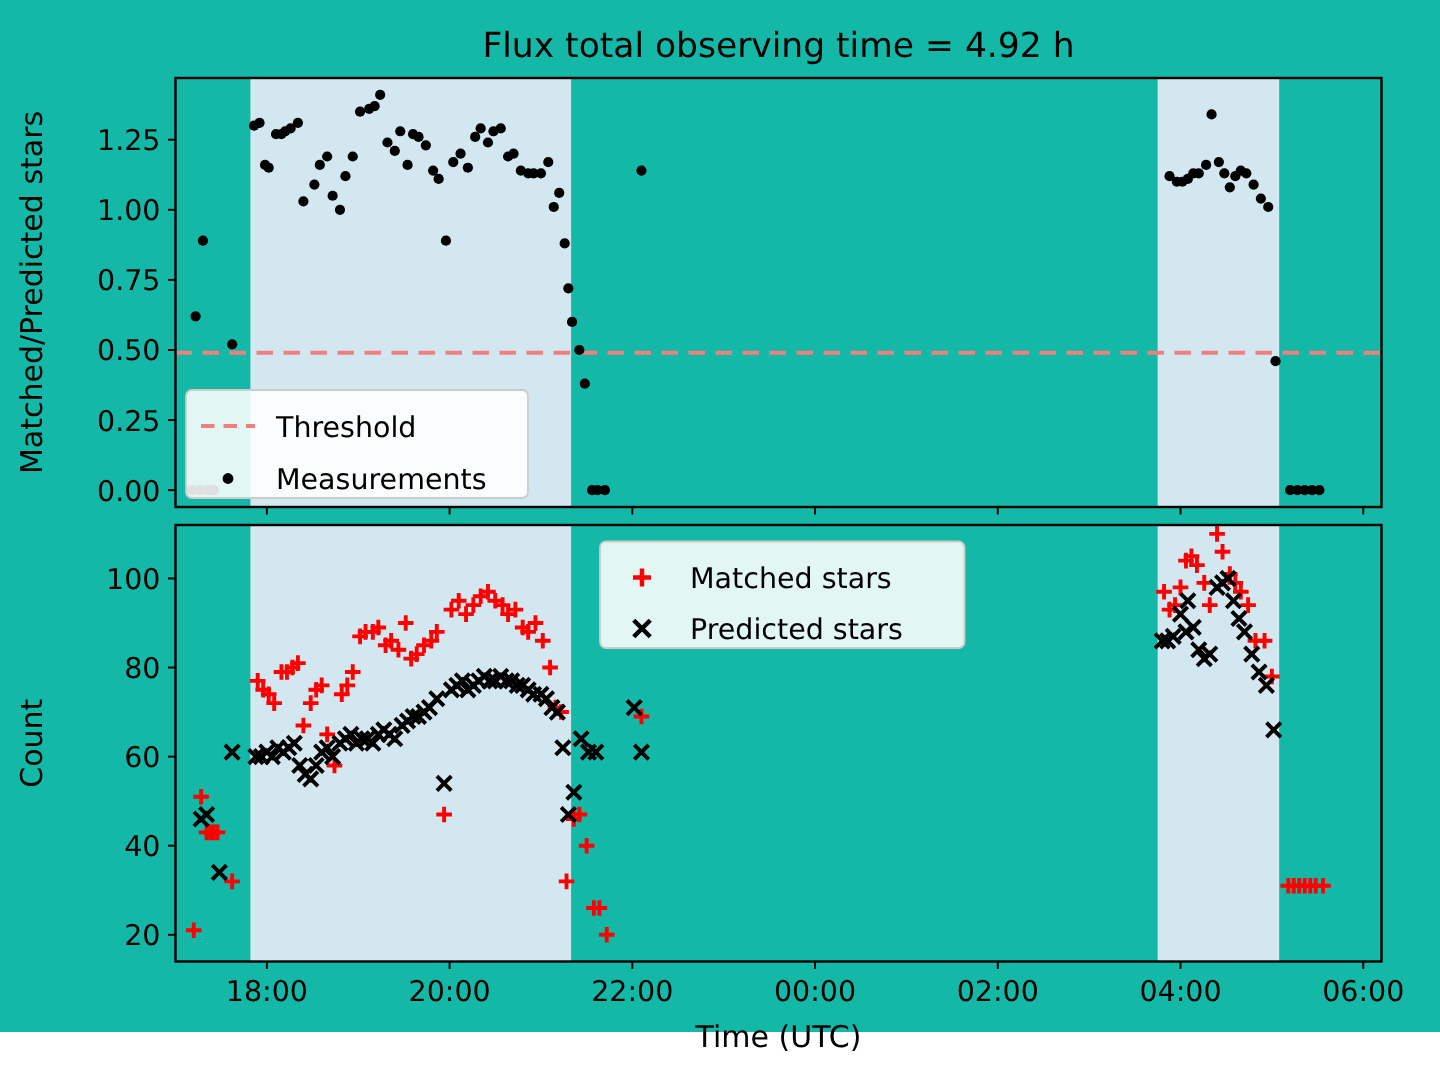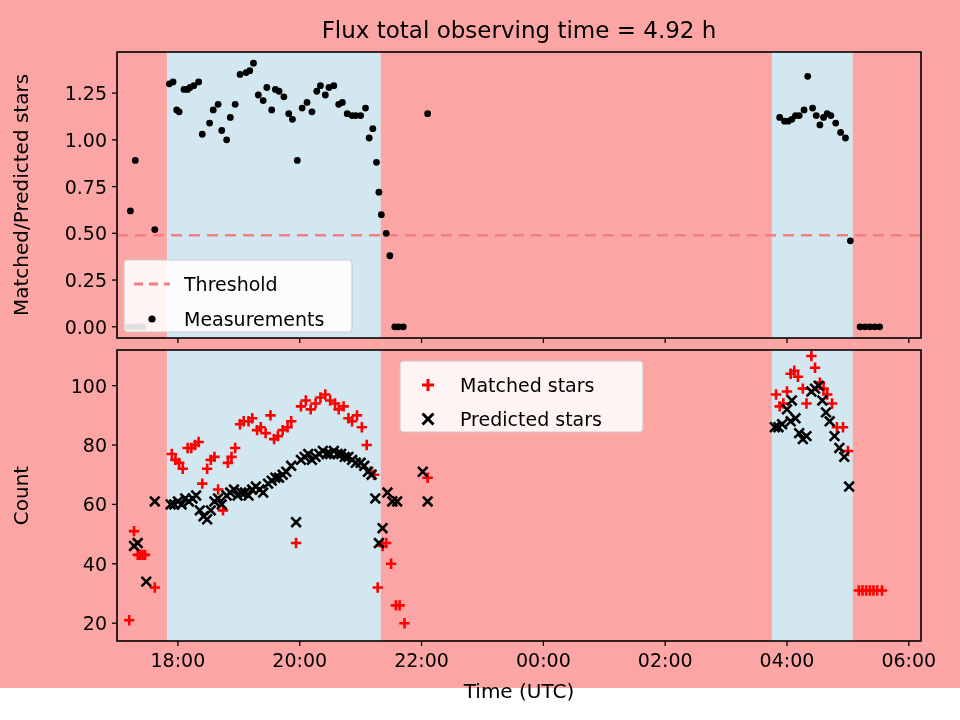--- a/index.html
+++ b/index.html
@@ -10,21 +10,21 @@
   body {
     width: 960px;
     height: 720px;
     font-family: "DejaVu Sans", sans-serif;
     overflow: hidden;
   }
   #figure {
     position: relative;
     width: 960px;
     height: 688px;
-    background: #fca5a5;
+    background: #14b8a6;
   }
   svg { display: block; }
   .axis-line {
     fill: none;
     stroke: #000000;
     stroke-width: 1.6;
   }
   .tick-mark {
     stroke: #000000;
     stroke-width: 1.3;

